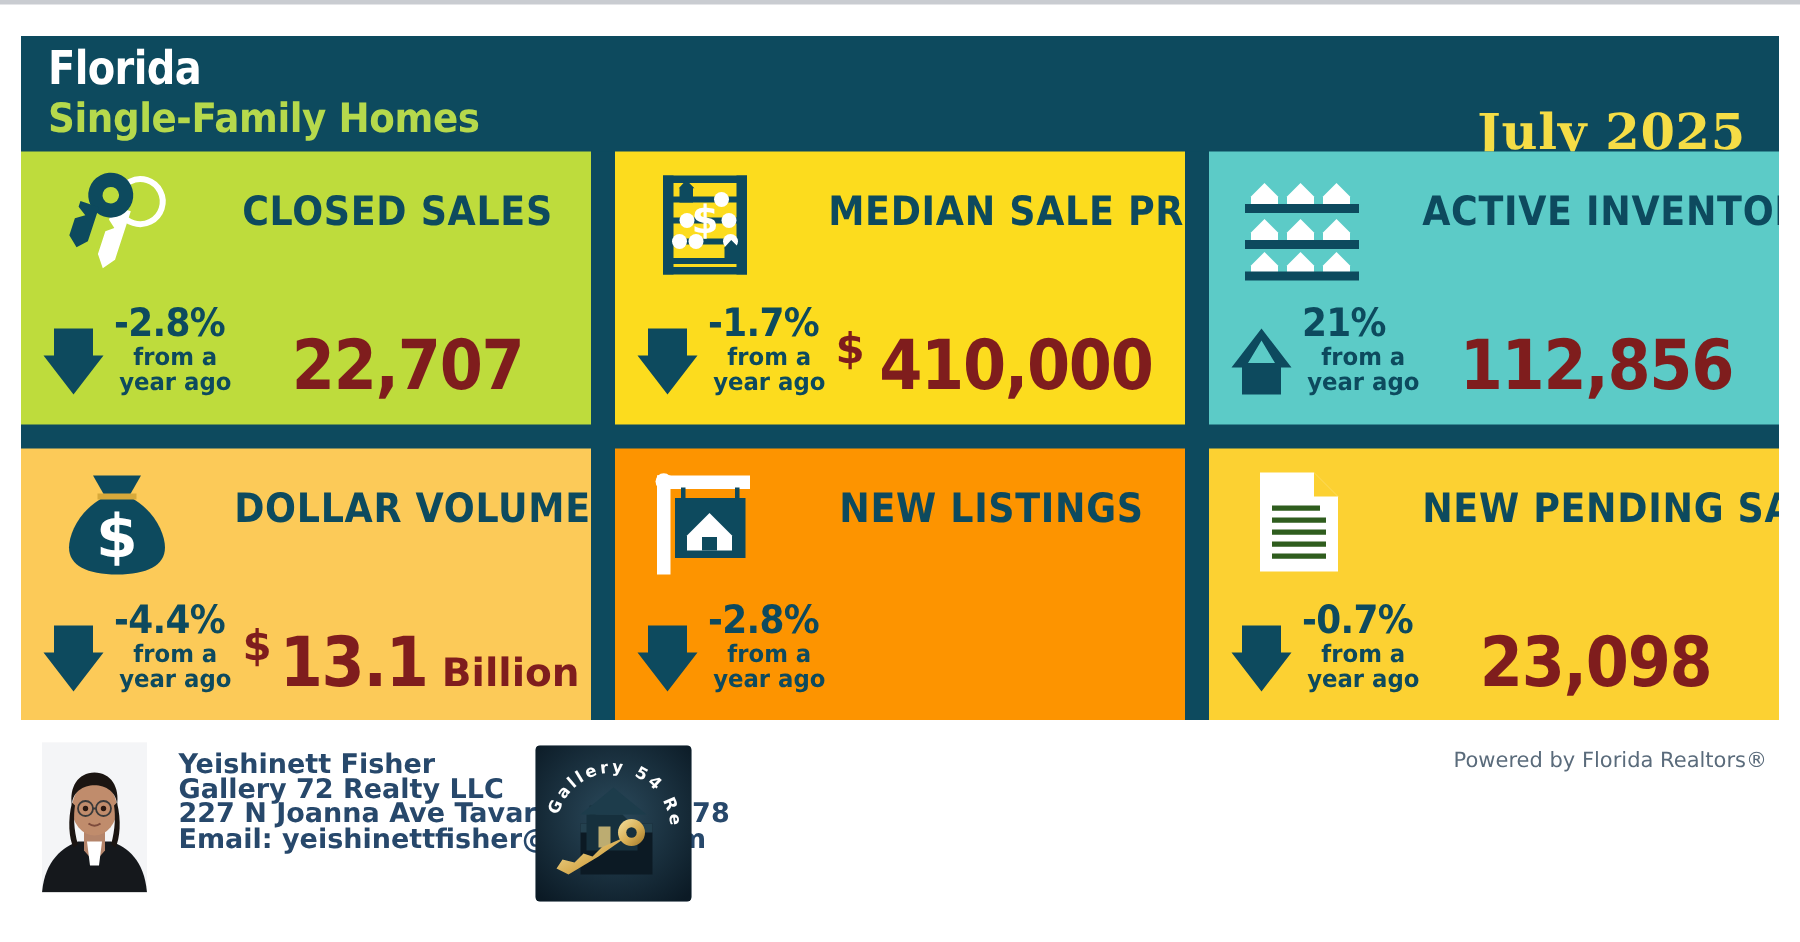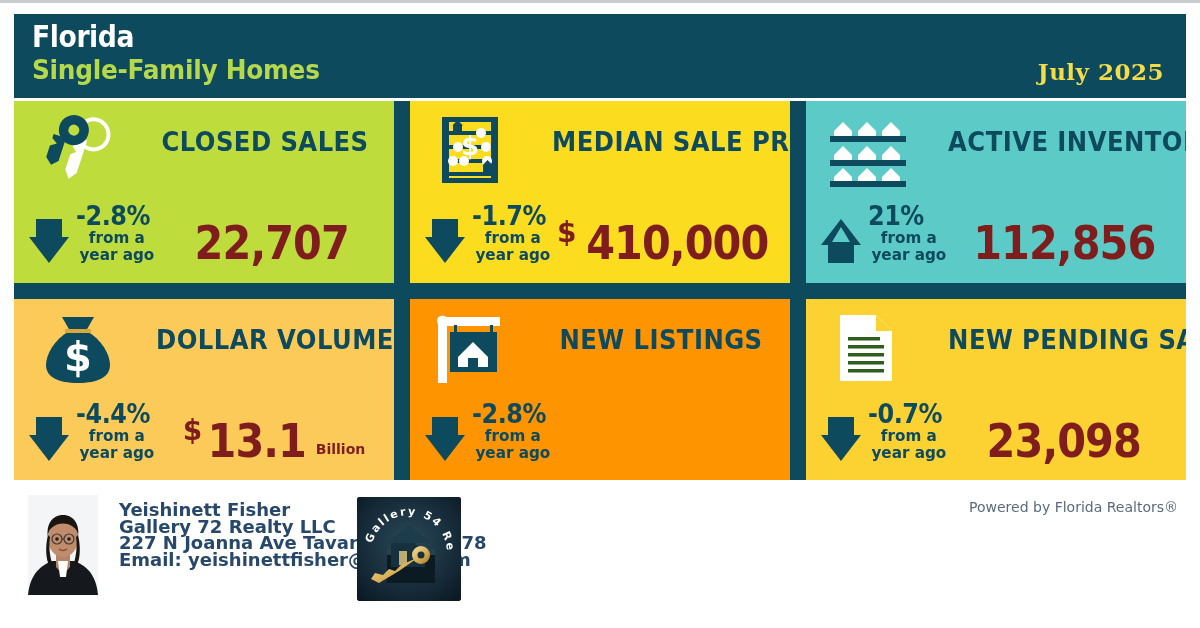--- a/index.html
+++ b/index.html
@@ -8,41 +8,41 @@
     width:1200px;height:628px;
     background:#ffffff;
     font-family:"Liberation Sans", sans-serif;
     overflow:hidden;
   }
   .top-hairline{position:absolute;left:0;top:0;width:1200px;height:3px;background:#c9ccd1;}
   .page{position:absolute;left:0;top:0;width:1200px;height:628px;}
 
   
   .header{
-    position:absolute;left:14px;top:14px;width:1172px;height:84px;
+    position:absolute;left:14px;top:24px;width:1172px;height:84px;
     background:#0d4a5e;
   }
   .hdr-left{position:absolute;left:18px;top:6px;}
   .hdr-state{
     font-family:"DejaVu Sans", sans-serif;
     font-weight:bold;font-size:31px;line-height:32px;
     color:#ffffff;letter-spacing:-0.5px;
     transform:scaleX(0.86);transform-origin:left center;
   }
   .hdr-sub{
     font-family:"DejaVu Sans", sans-serif;
     font-weight:bold;font-size:27px;line-height:30px;
     color:#b6d94c;letter-spacing:-0.3px;
     transform:scaleX(0.92);transform-origin:left center;
     margin-top:3px;
   }
   .hdr-date{
     position:absolute;right:22px;top:44px;
     font-family:"DejaVu Serif", serif;
-    font-weight:bold;font-size:23px;
+    font-weight:bold;font-size:33px;
     color:#f5dd46;letter-spacing:0.5px;
   }
 
   
   .grid{
     position:absolute;left:14px;top:101px;width:1172px;height:379px;
     background:#0d4a5e;
     display:grid;
     grid-template-columns:1fr 1fr 1fr;
     grid-template-rows:1fr 1fr;
@@ -94,21 +94,21 @@
     letter-spacing:-1px;
     transform:scaleX(0.9);transform-origin:center center;
   }
   .bigval .pre{
     font-family:"DejaVu Sans", sans-serif;
     font-weight:bold;font-size:28px;line-height:30px;
     vertical-align:top;position:relative;top:-10px;
   }
   .bigval .suf{
     font-family:"DejaVu Sans", sans-serif;
-    font-weight:bold;font-size:14px;line-height:24px;
+    font-weight:bold;font-size:26px;line-height:24px;
     position:relative;top:8px;margin-left:4px;
   }
 
   
   .footer{position:absolute;left:14px;top:487px;width:1172px;height:127px;background:#ffffff;}
   .agent-photo{
     position:absolute;left:14px;top:8px;width:70px;height:100px;
     background:#f2f3f5;overflow:hidden;
   }
   .agent-info{

